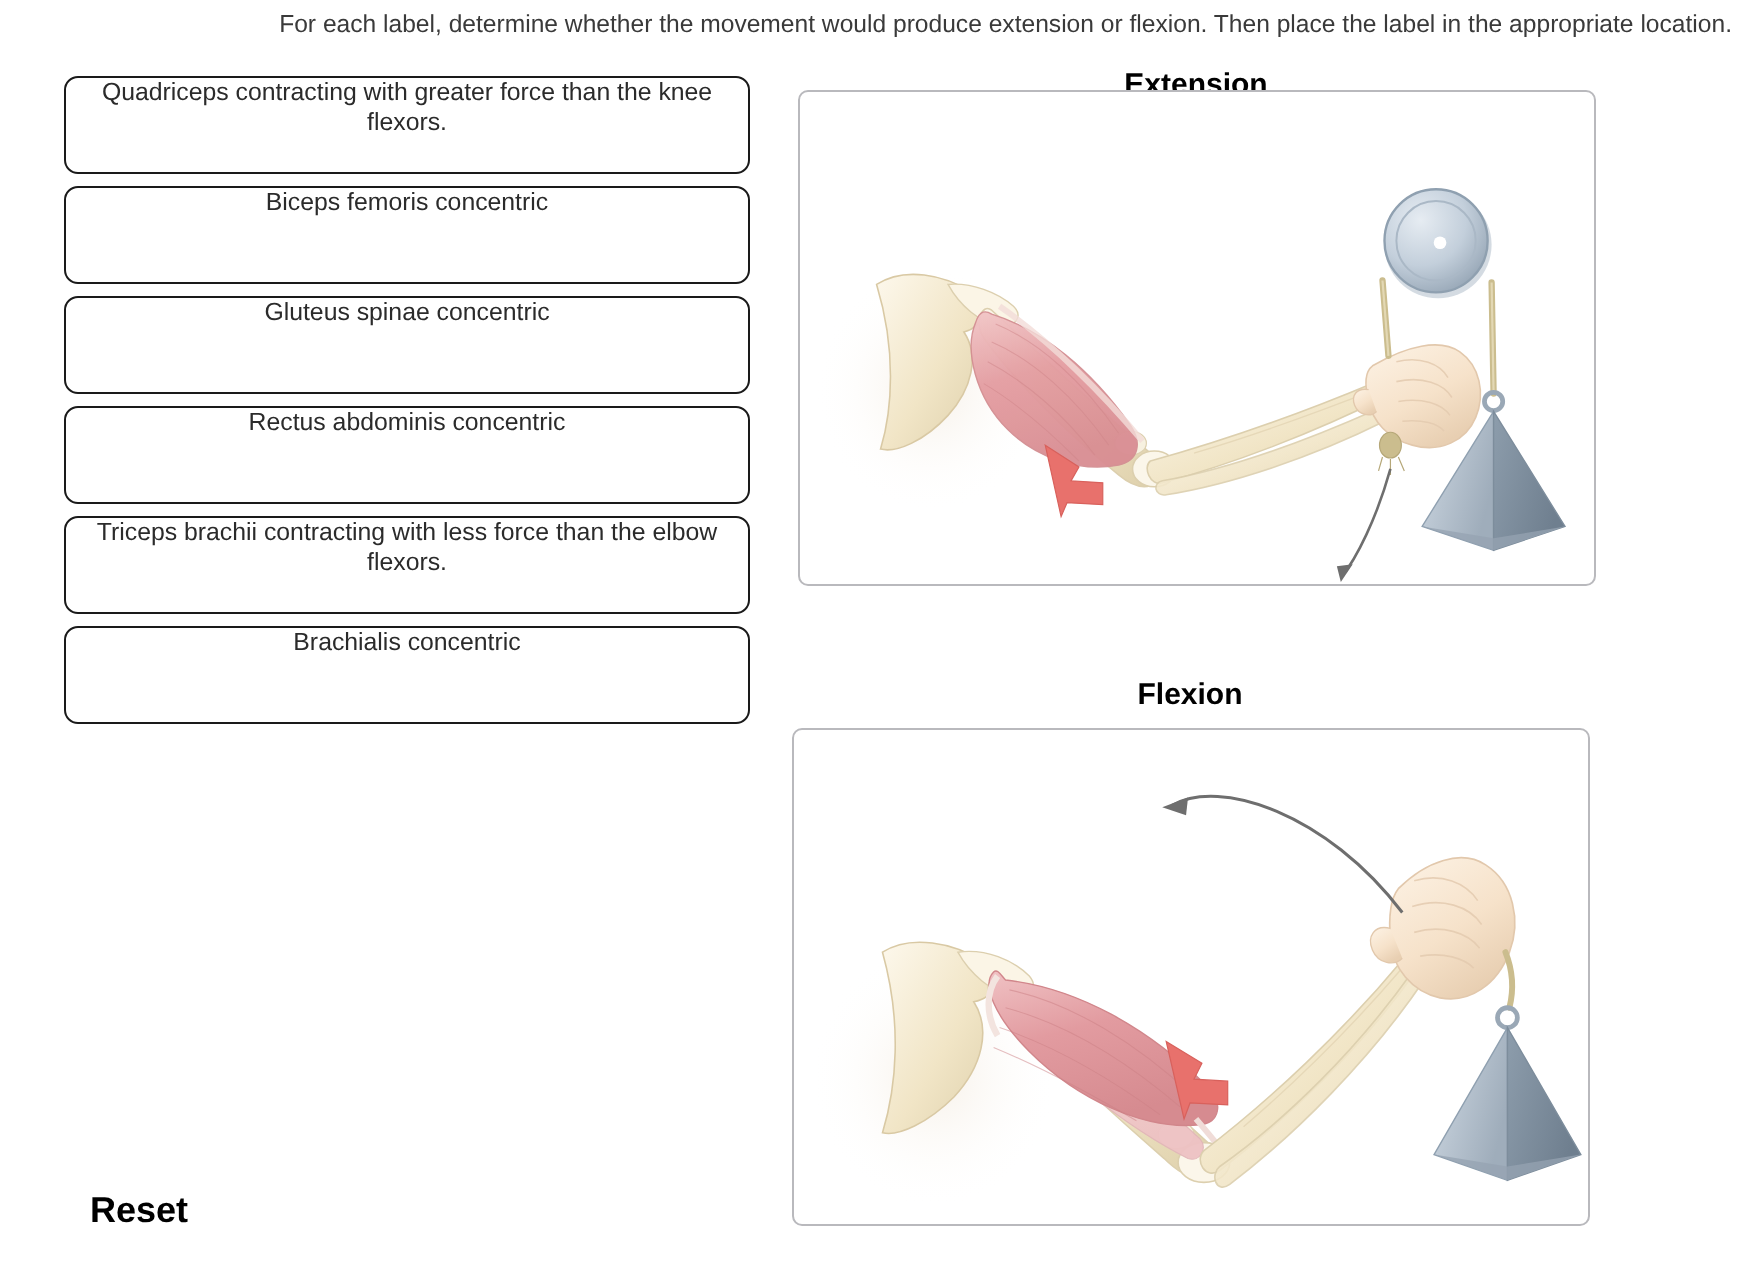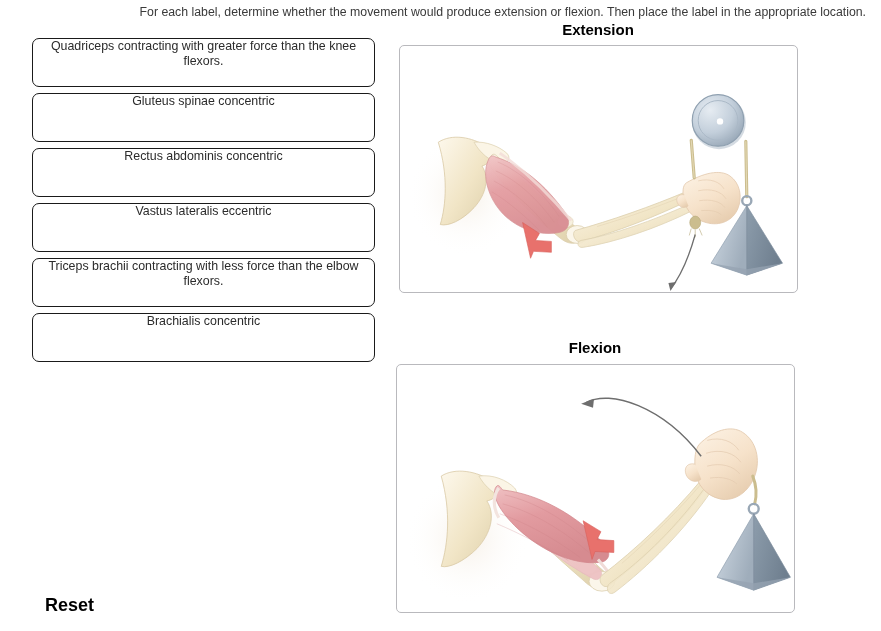--- a/index.html
+++ b/index.html
@@ -73,21 +73,21 @@
 
   
   .zone-title {
     position: absolute;
     font-size: 15px;
     font-weight: bold;
     color: #000000;
     text-align: center;
     width: 400px;
   }
-  #extension-title { left: 398px; top: 21px; }
+  #extension-title { left: 398px; top: 34px; }
   #flexion-title   { left: 395px; top: 339px; }
 
   .drop-zone {
     position: absolute;
     box-sizing: border-box;
     border: 1px solid #b9b9bd;
     border-radius: 5px;
     background: #ffffff;
     overflow: hidden;
   }
@@ -104,27 +104,27 @@
 <body>
 
 <div id="instruction">For each label, determine whether the movement would produce extension or flexion.  Then place the label in the appropriate location.</div>
 
 <div id="label-stack">
 
   <div class="label-card">
     <span>Quadriceps contracting with greater force than the knee flexors.</span>
   </div>
   <div class="label-card">
+    <span>Biceps femoris concentric</span>
+  </div>
+  <div class="label-card">
     <span>Gluteus spinae concentric</span>
   </div>
   <div class="label-card">
     <span>Rectus abdominis concentric</span>
-  </div>
-  <div class="label-card">
-    <span>Vastus lateralis eccentric</span>
   </div>
   <div class="label-card">
     <span>Triceps brachii contracting with less force than the elbow flexors.</span>
   </div>
   <div class="label-card">
     <span>Brachialis concentric</span>
   </div>
 
 </div>
 

